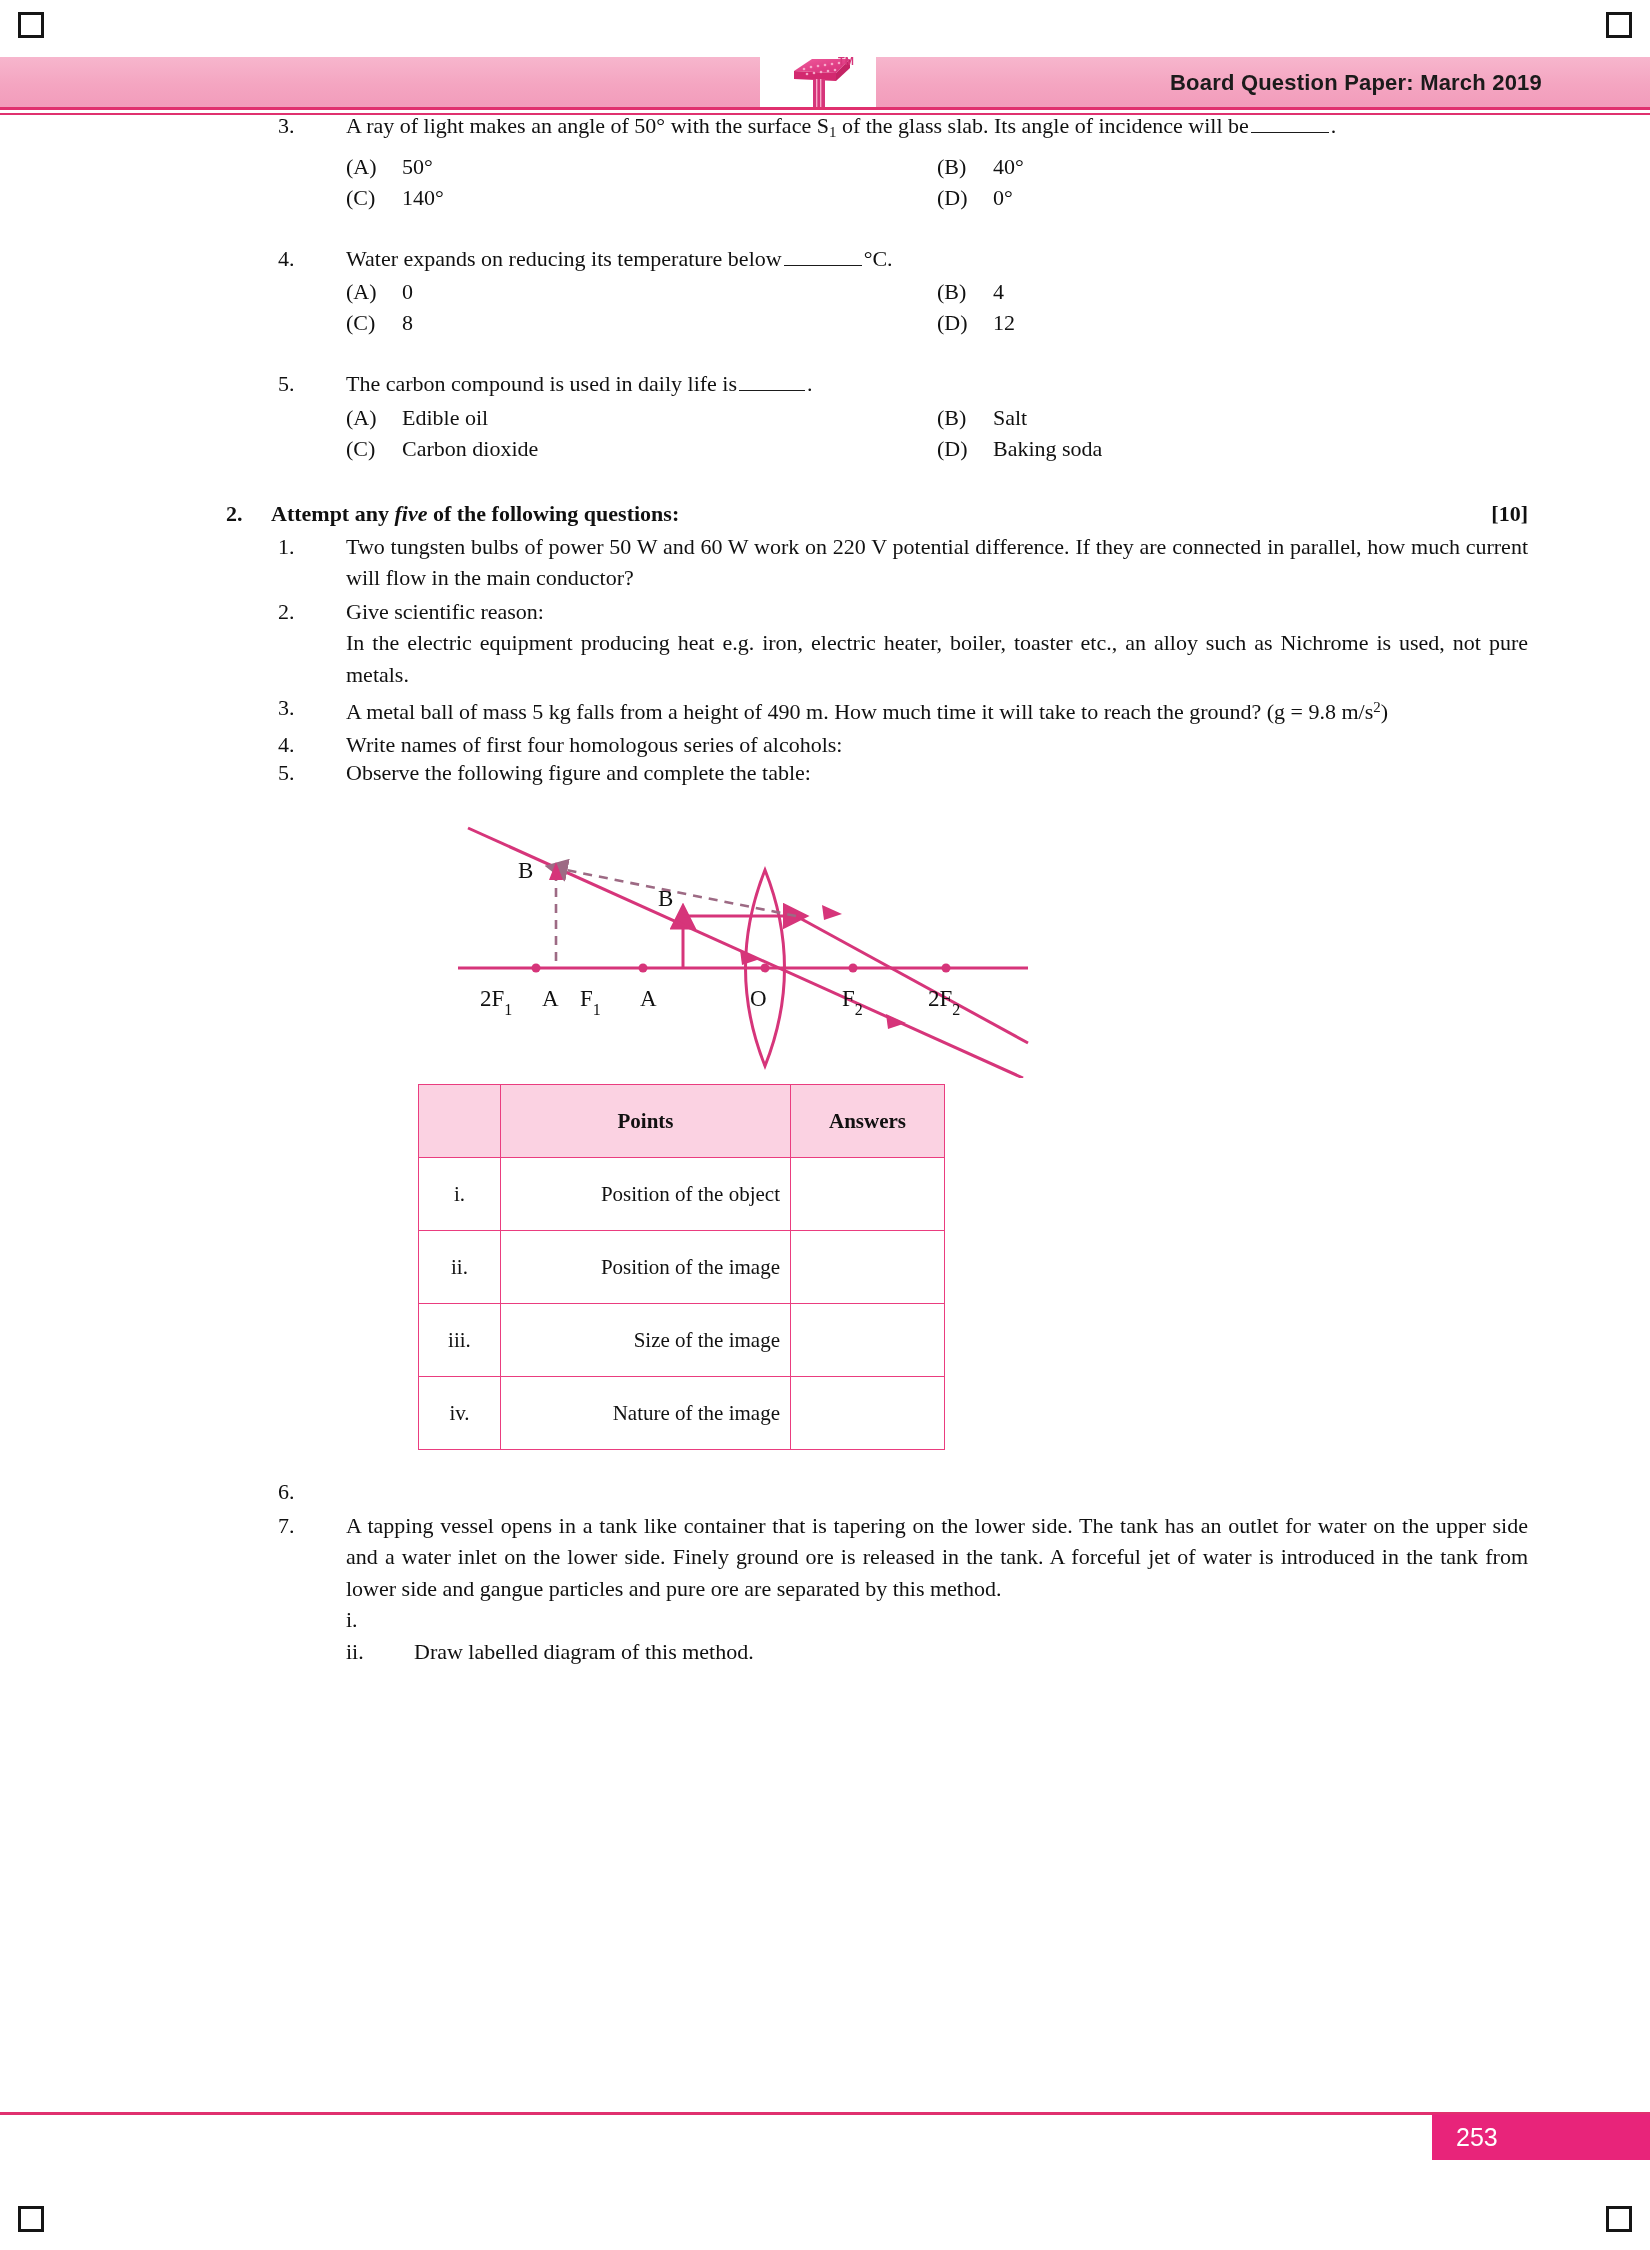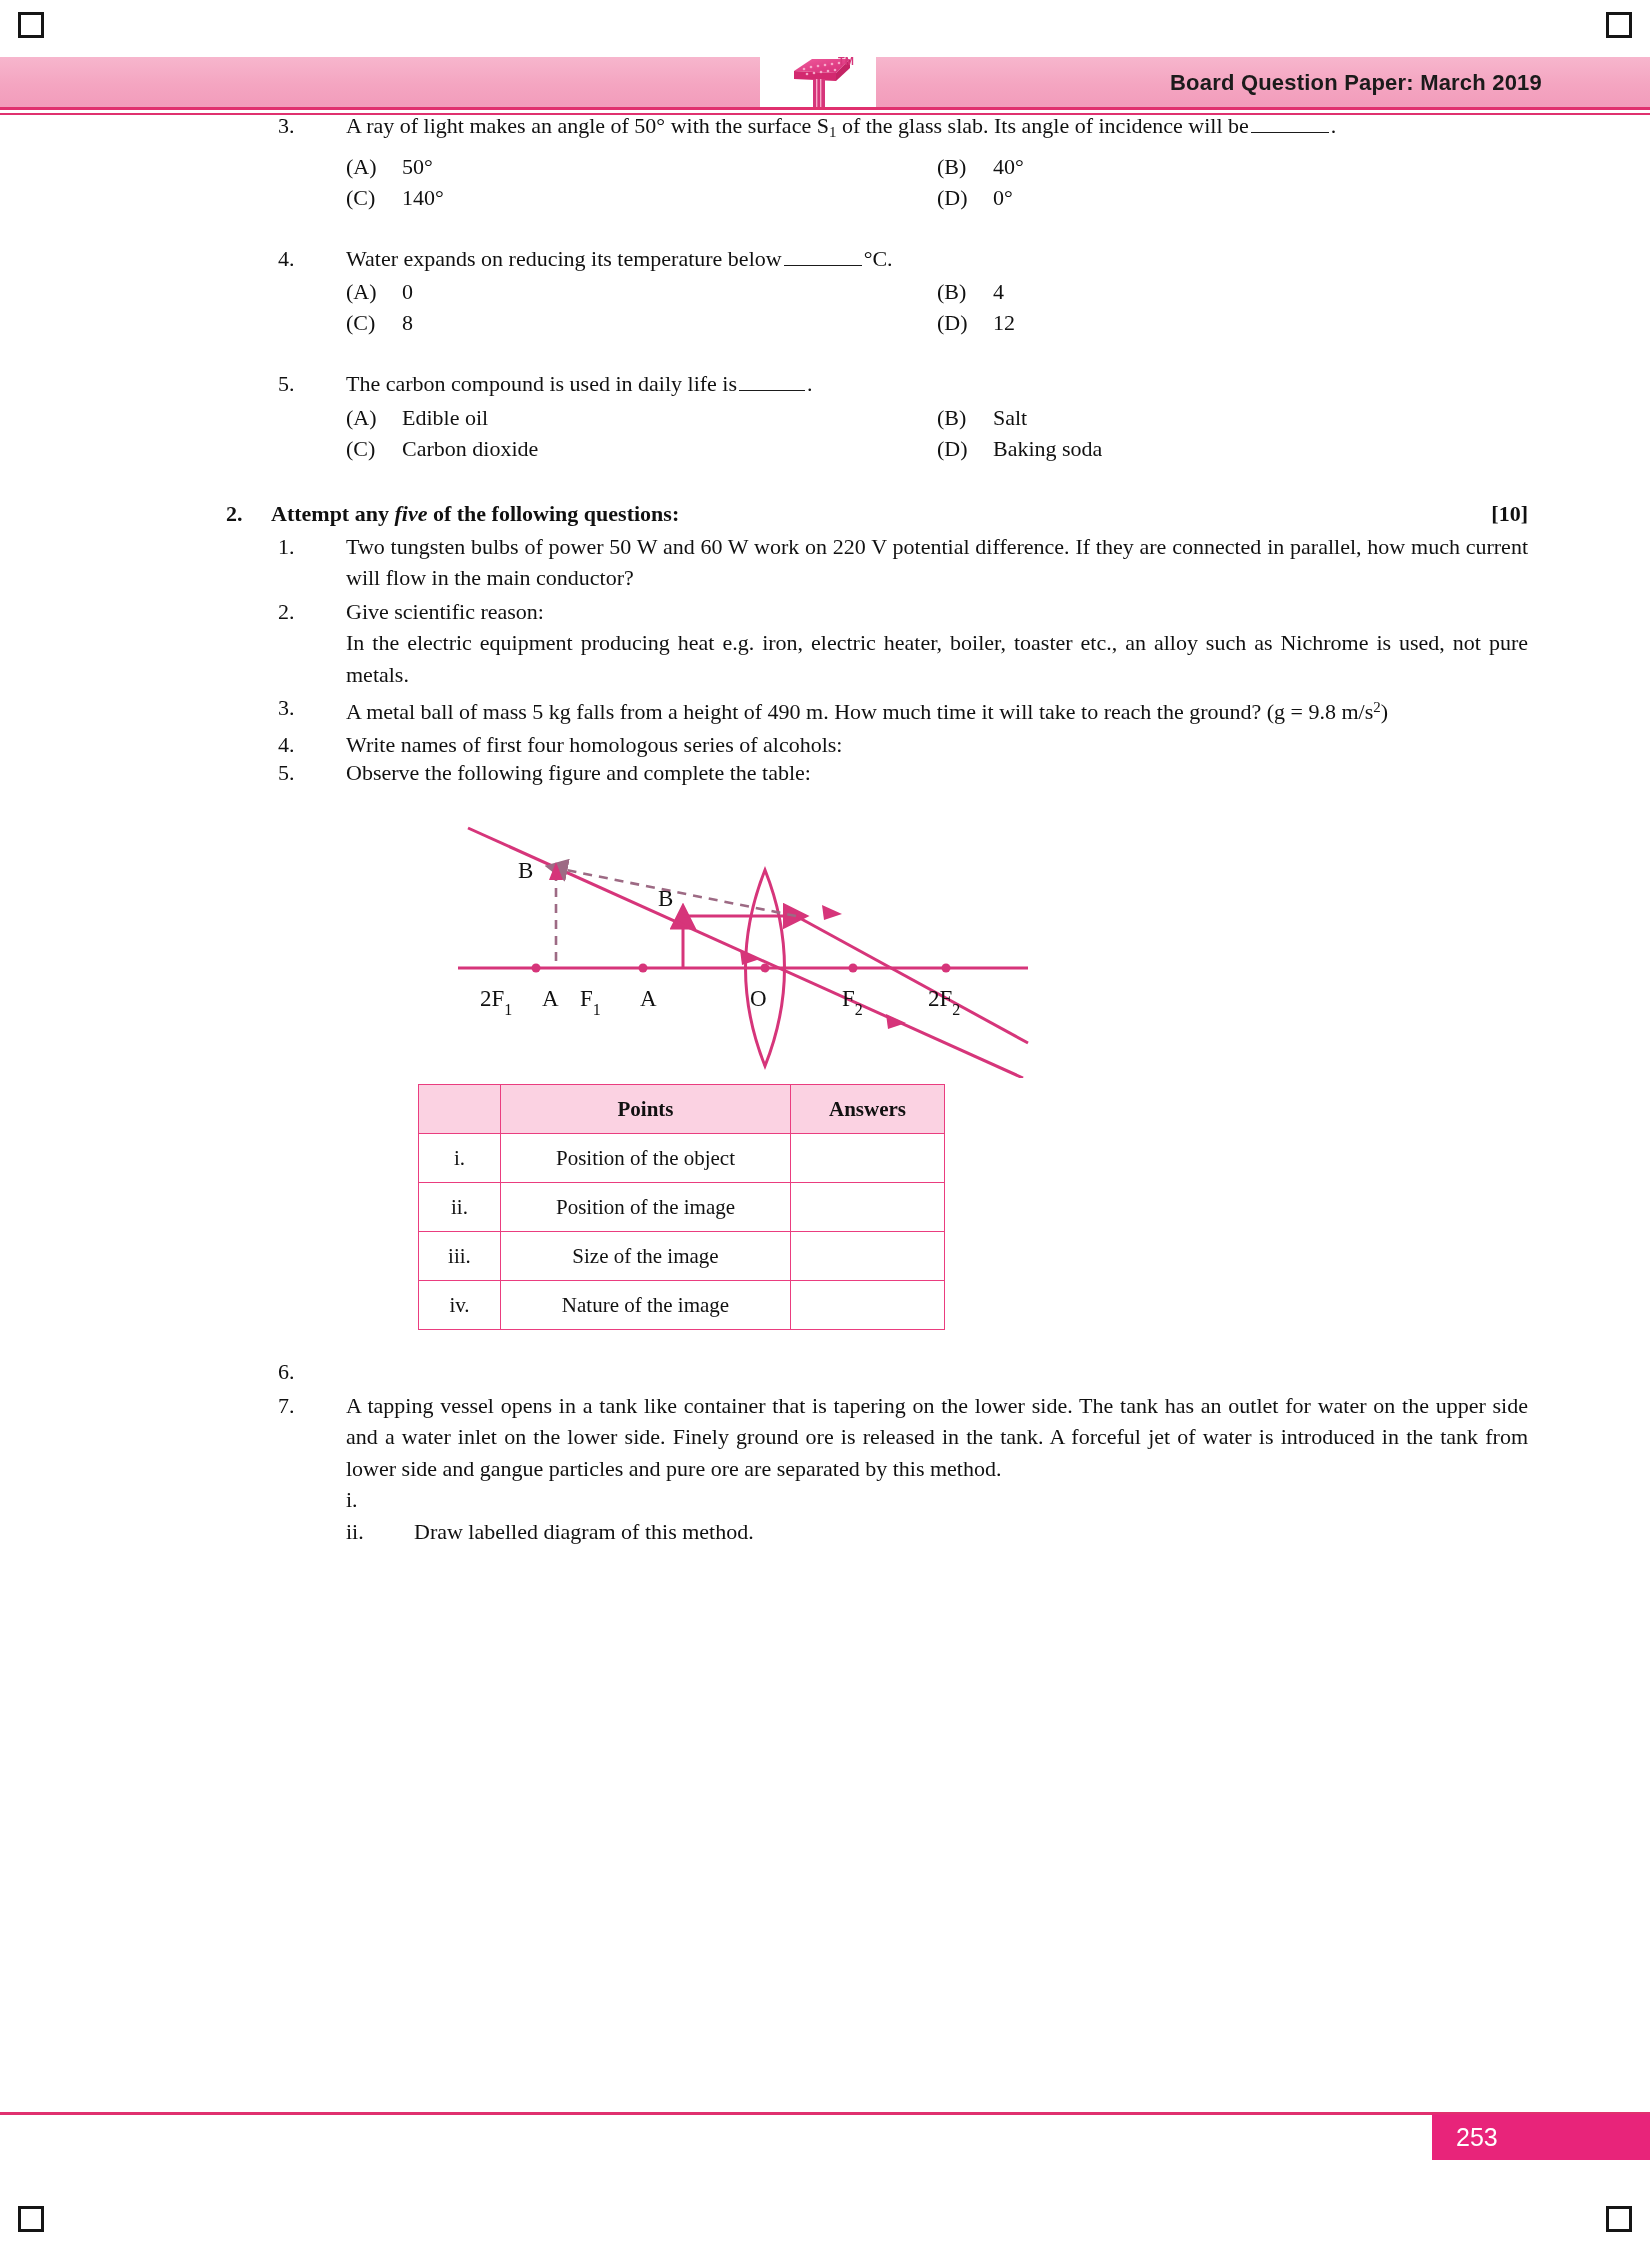--- a/index.html
+++ b/index.html
@@ -238,34 +238,34 @@
   }
   table.ans {
     border-collapse: collapse;
     table-layout: fixed;
     width: 526px;
   }
   table.ans th, table.ans td {
     border: 1.8px solid #ea3d7f;
     height: 40px;
     font-size: 21px;
-    padding: 4px 10px;
+    padding: 16px 10px;
   }
   table.ans thead th {
     background: #fbd2e2;
     font-weight: bold;
     text-align: center;
     font-family: "Liberation Serif", serif;
   }
   table.ans thead th.blank-head { background: #fbd2e2; }
   table.ans td.idx {
     width: 82px;
     text-align: center;
   }
-  table.ans td.pt { width: 290px; text-align: center; }
+  table.ans td.pt { width: 290px; text-align: right; }
   table.ans td.ansv { width: 154px; }
   table.ans col.c1 { width: 82px; }
   table.ans col.c2 { width: 290px; }
   table.ans col.c3 { width: 154px; }
 
   
   .footer {
     position: absolute;
     left: 0;
     right: 0;

